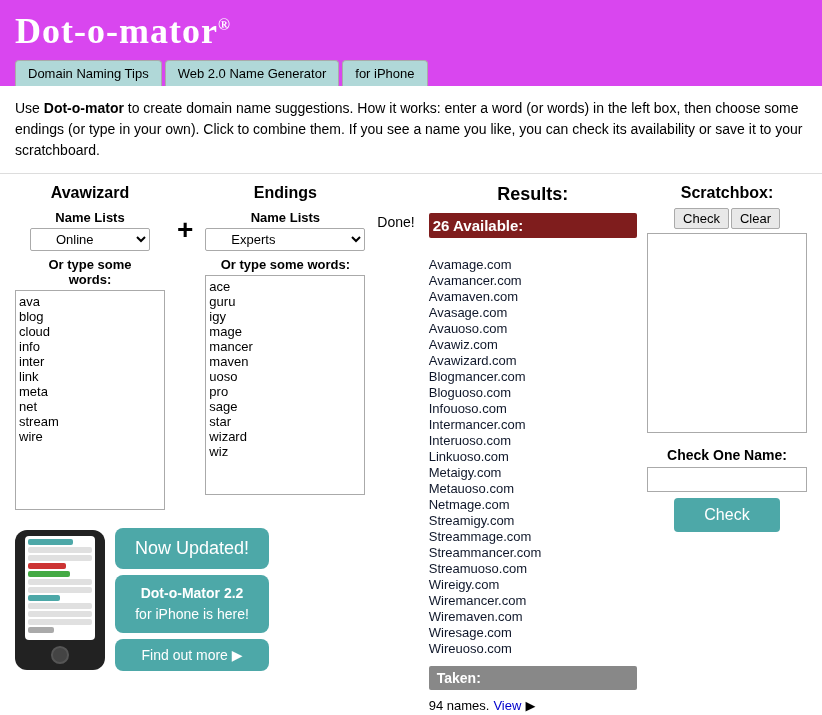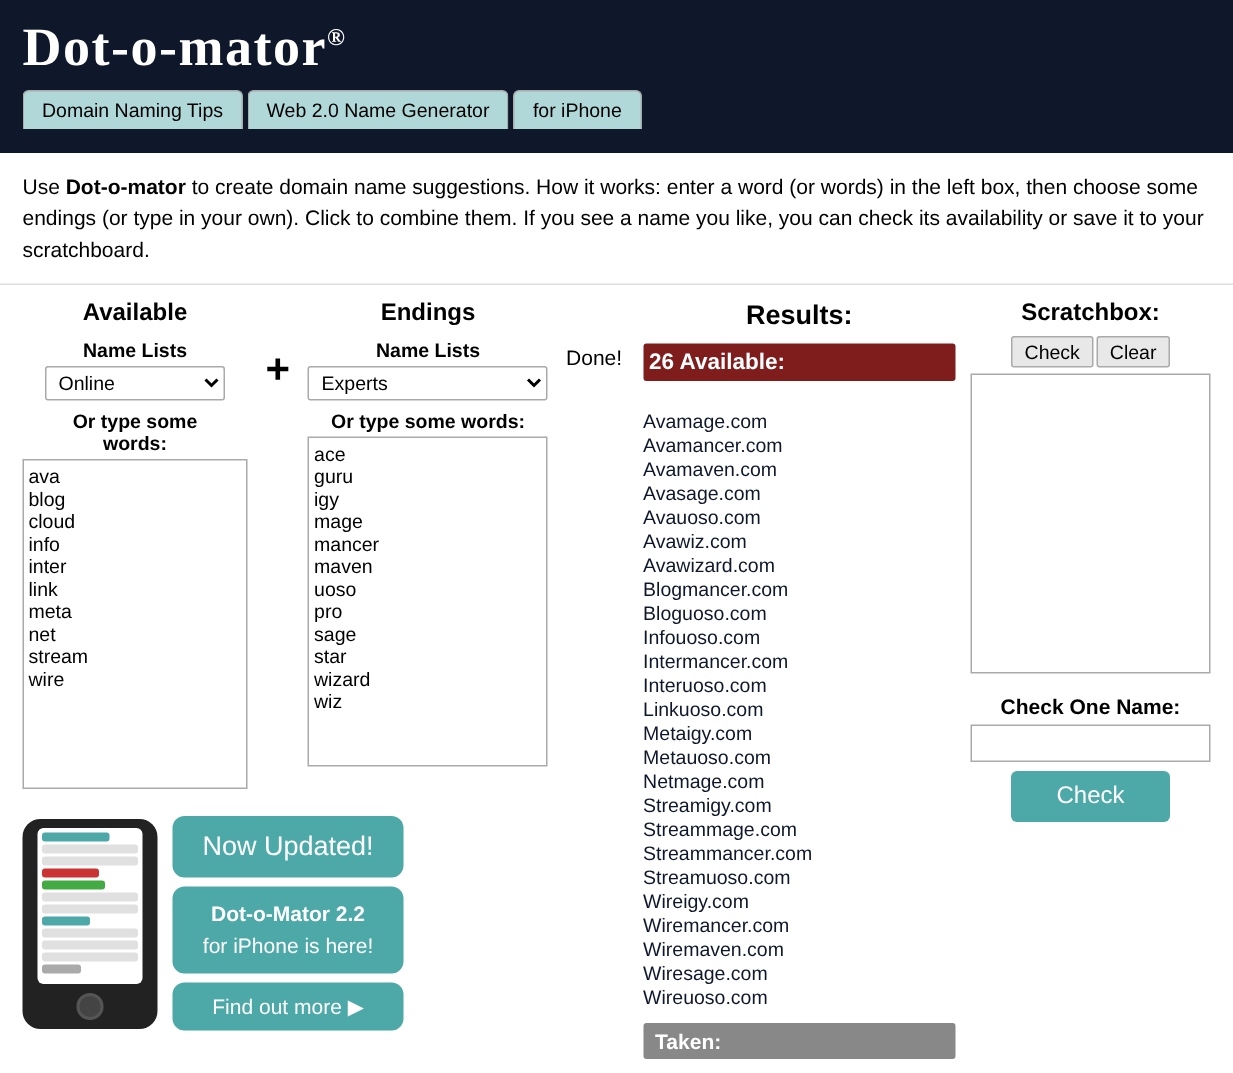--- a/index.html
+++ b/index.html
@@ -3,22 +3,22 @@
   <meta charset="utf-8">
   <style>
     * { box-sizing: border-box; margin: 0; padding: 0; }
     body {
       font-family: Arial, sans-serif;
       font-size: 14px;
       background: #fff;
       color: #000;
     }
     .header {
-      background: #0f172a;
-      padding: 10px 15px 16px 15px;
+      background: #d946ef;
+      padding: 10px 15px 0 15px;
     }
     .header h1 {
       color: #fff;
       font-size: 36px;
       font-weight: bold;
       font-family: Georgia, serif;
       letter-spacing: 1px;
     }
     .header h1 sup {
       font-size: 16px;
@@ -84,21 +84,21 @@
       margin-left: 4px;
       margin-right: 4px;
     }
     .name-lists-label {
       font-size: 13px;
       font-weight: bold;
       margin-bottom: 3px;
     }
     .name-lists-select {
       width: 120px;
-      padding: 2px 4px;
+      padding: 2px 21px;
       font-size: 13px;
       border: 1px solid #aaa;
       border-radius: 2px;
       background: #fff;
       margin-bottom: 6px;
     }
     .or-type-label {
       font-size: 13px;
       font-weight: bold;
       margin-bottom: 3px;
@@ -319,21 +319,21 @@
 <div class="intro-box">
   Use <b>Dot-o-mator</b> to create domain name suggestions. How it works: enter a word (or words) in the left box, then choose some endings (or type in your own). Click to combine them. If you see a name you like, you can check its availability or save it to your scratchboard.
 </div>
 
 <div class="main-content">
 
   <div class="left-panel">
     <div class="columns-row">
 
       <div class="column-box">
-        <div class="column-title">Available</div>
+        <div class="column-title">Avawizard</div>
         <div class="name-lists-label">Name Lists</div>
         <select class="name-lists-select">
           <option>Online</option>
           <option>Business</option>
           <option>Tech</option>
           <option>Custom</option>
         </select>
         <div class="or-type-label">Or type some<br>words:</div>
         <textarea class="word-textarea" style="">ava
 blog

